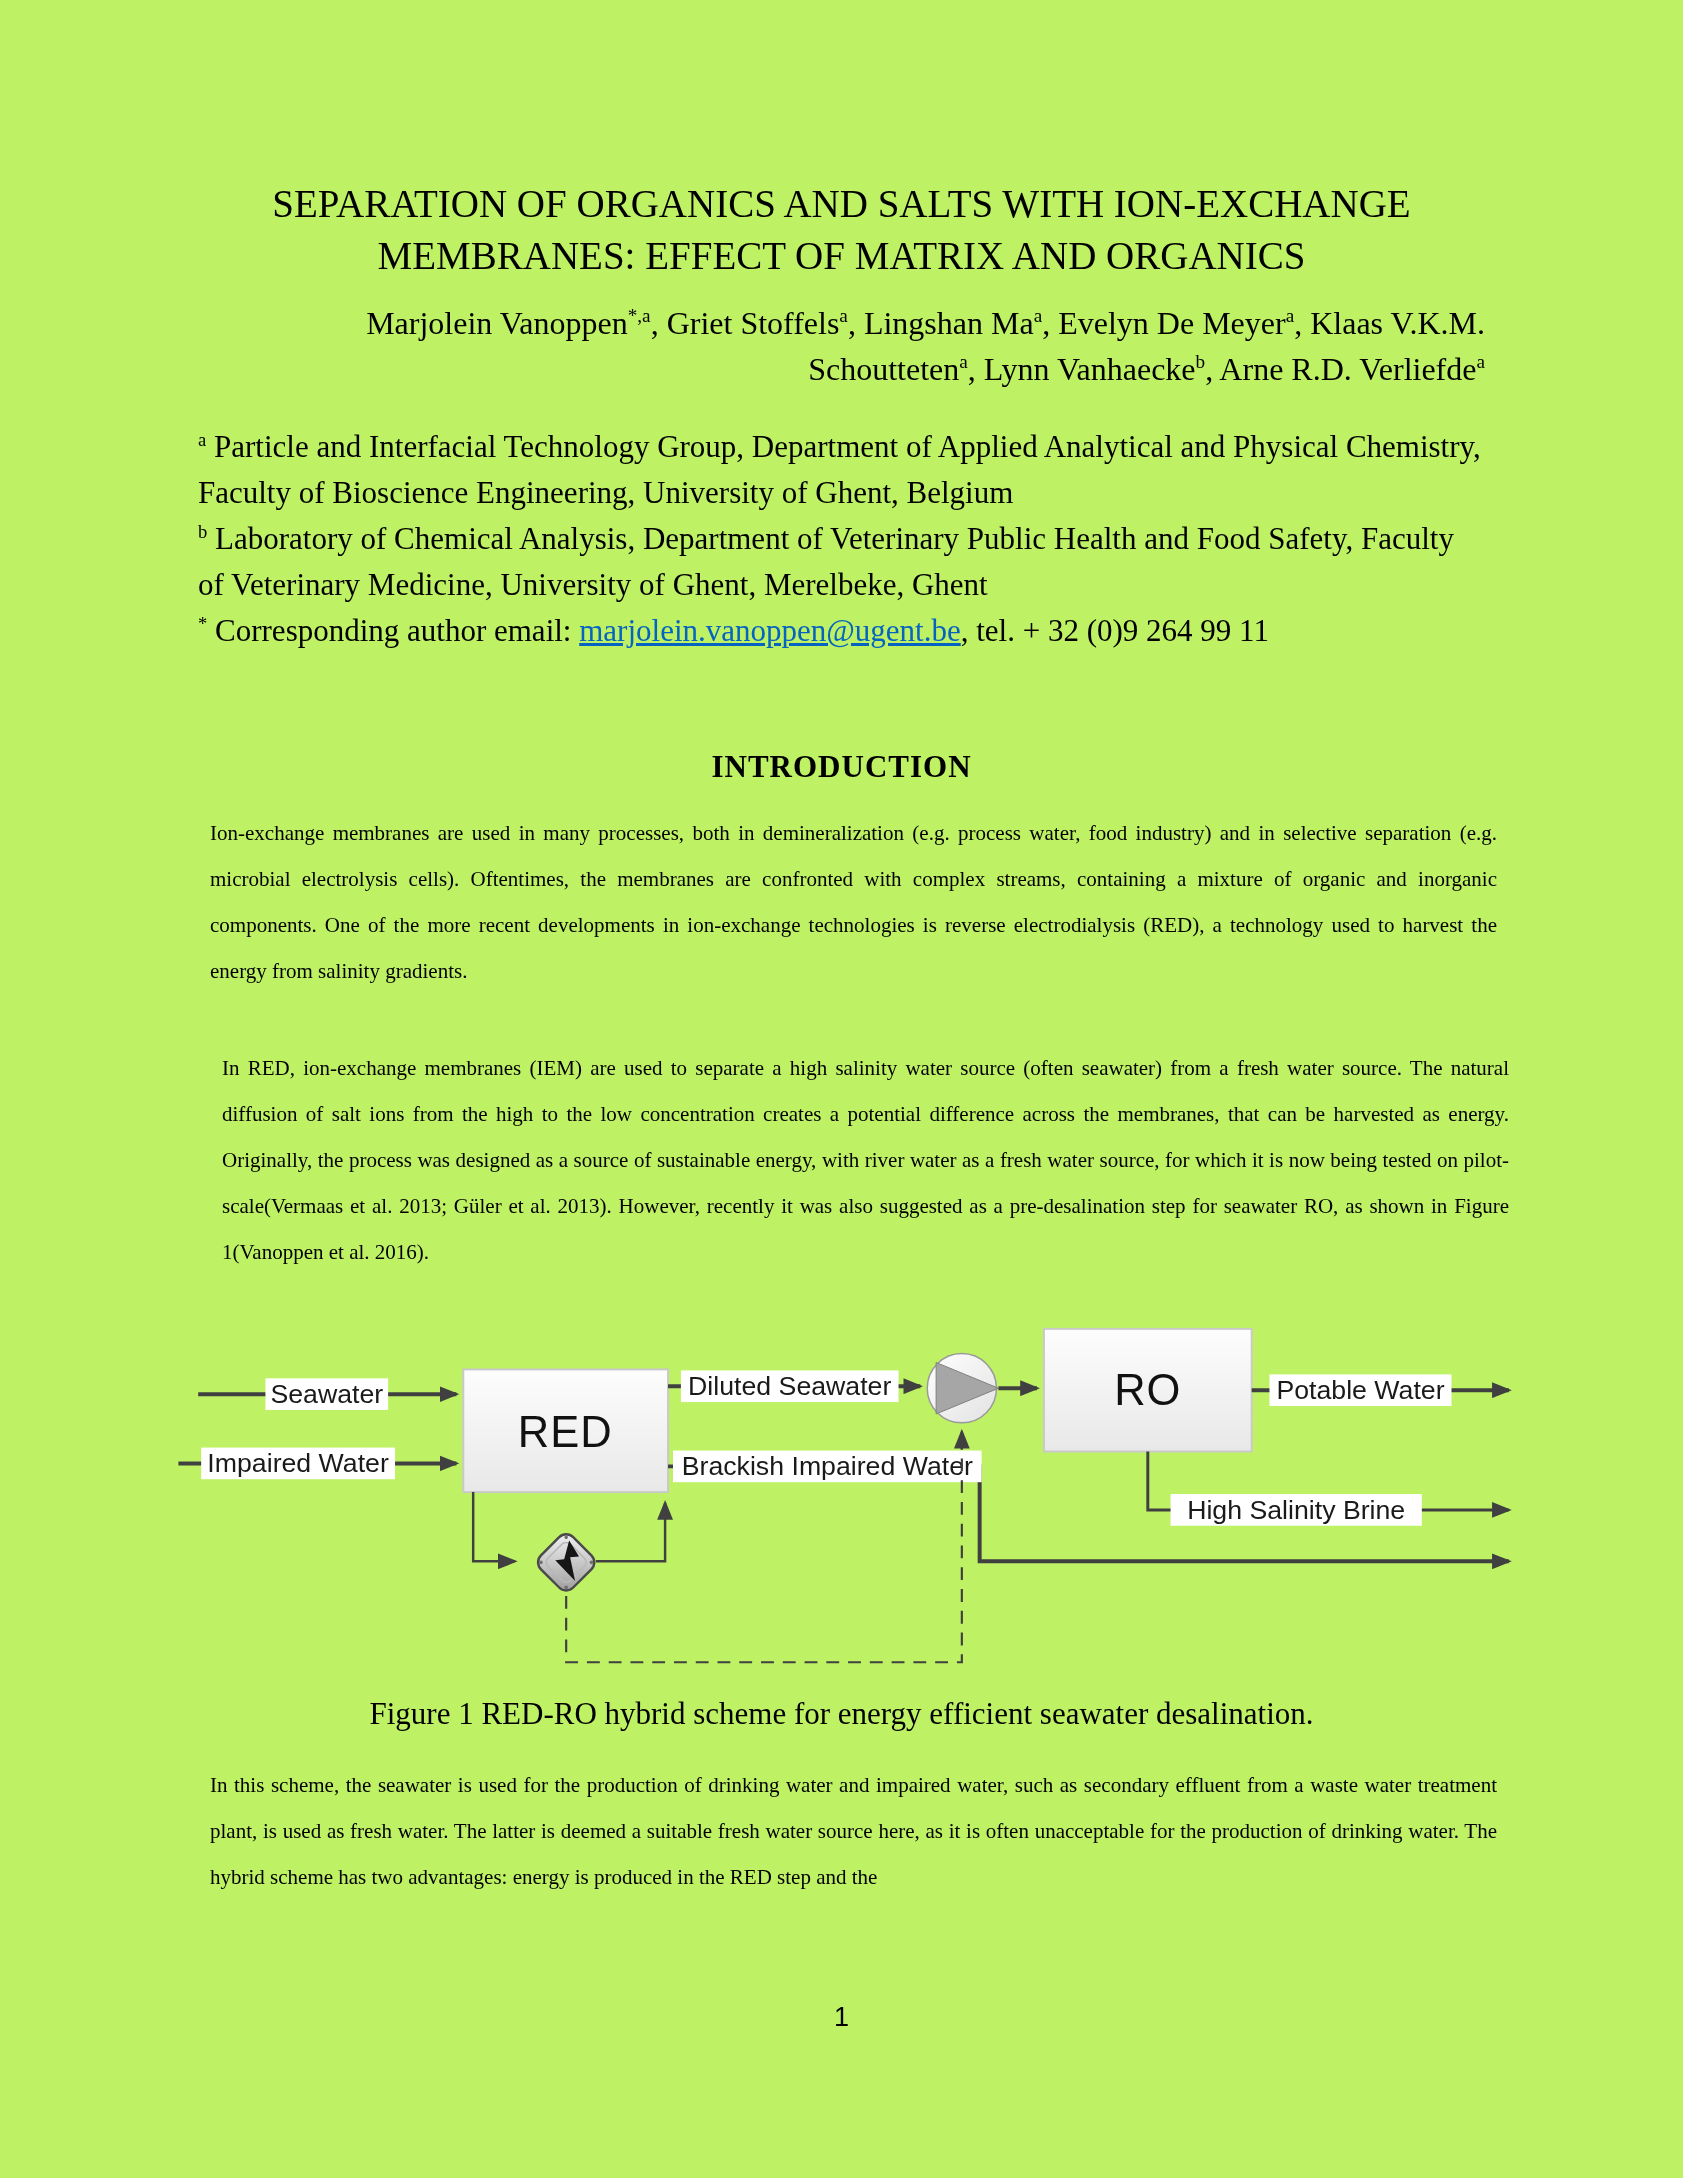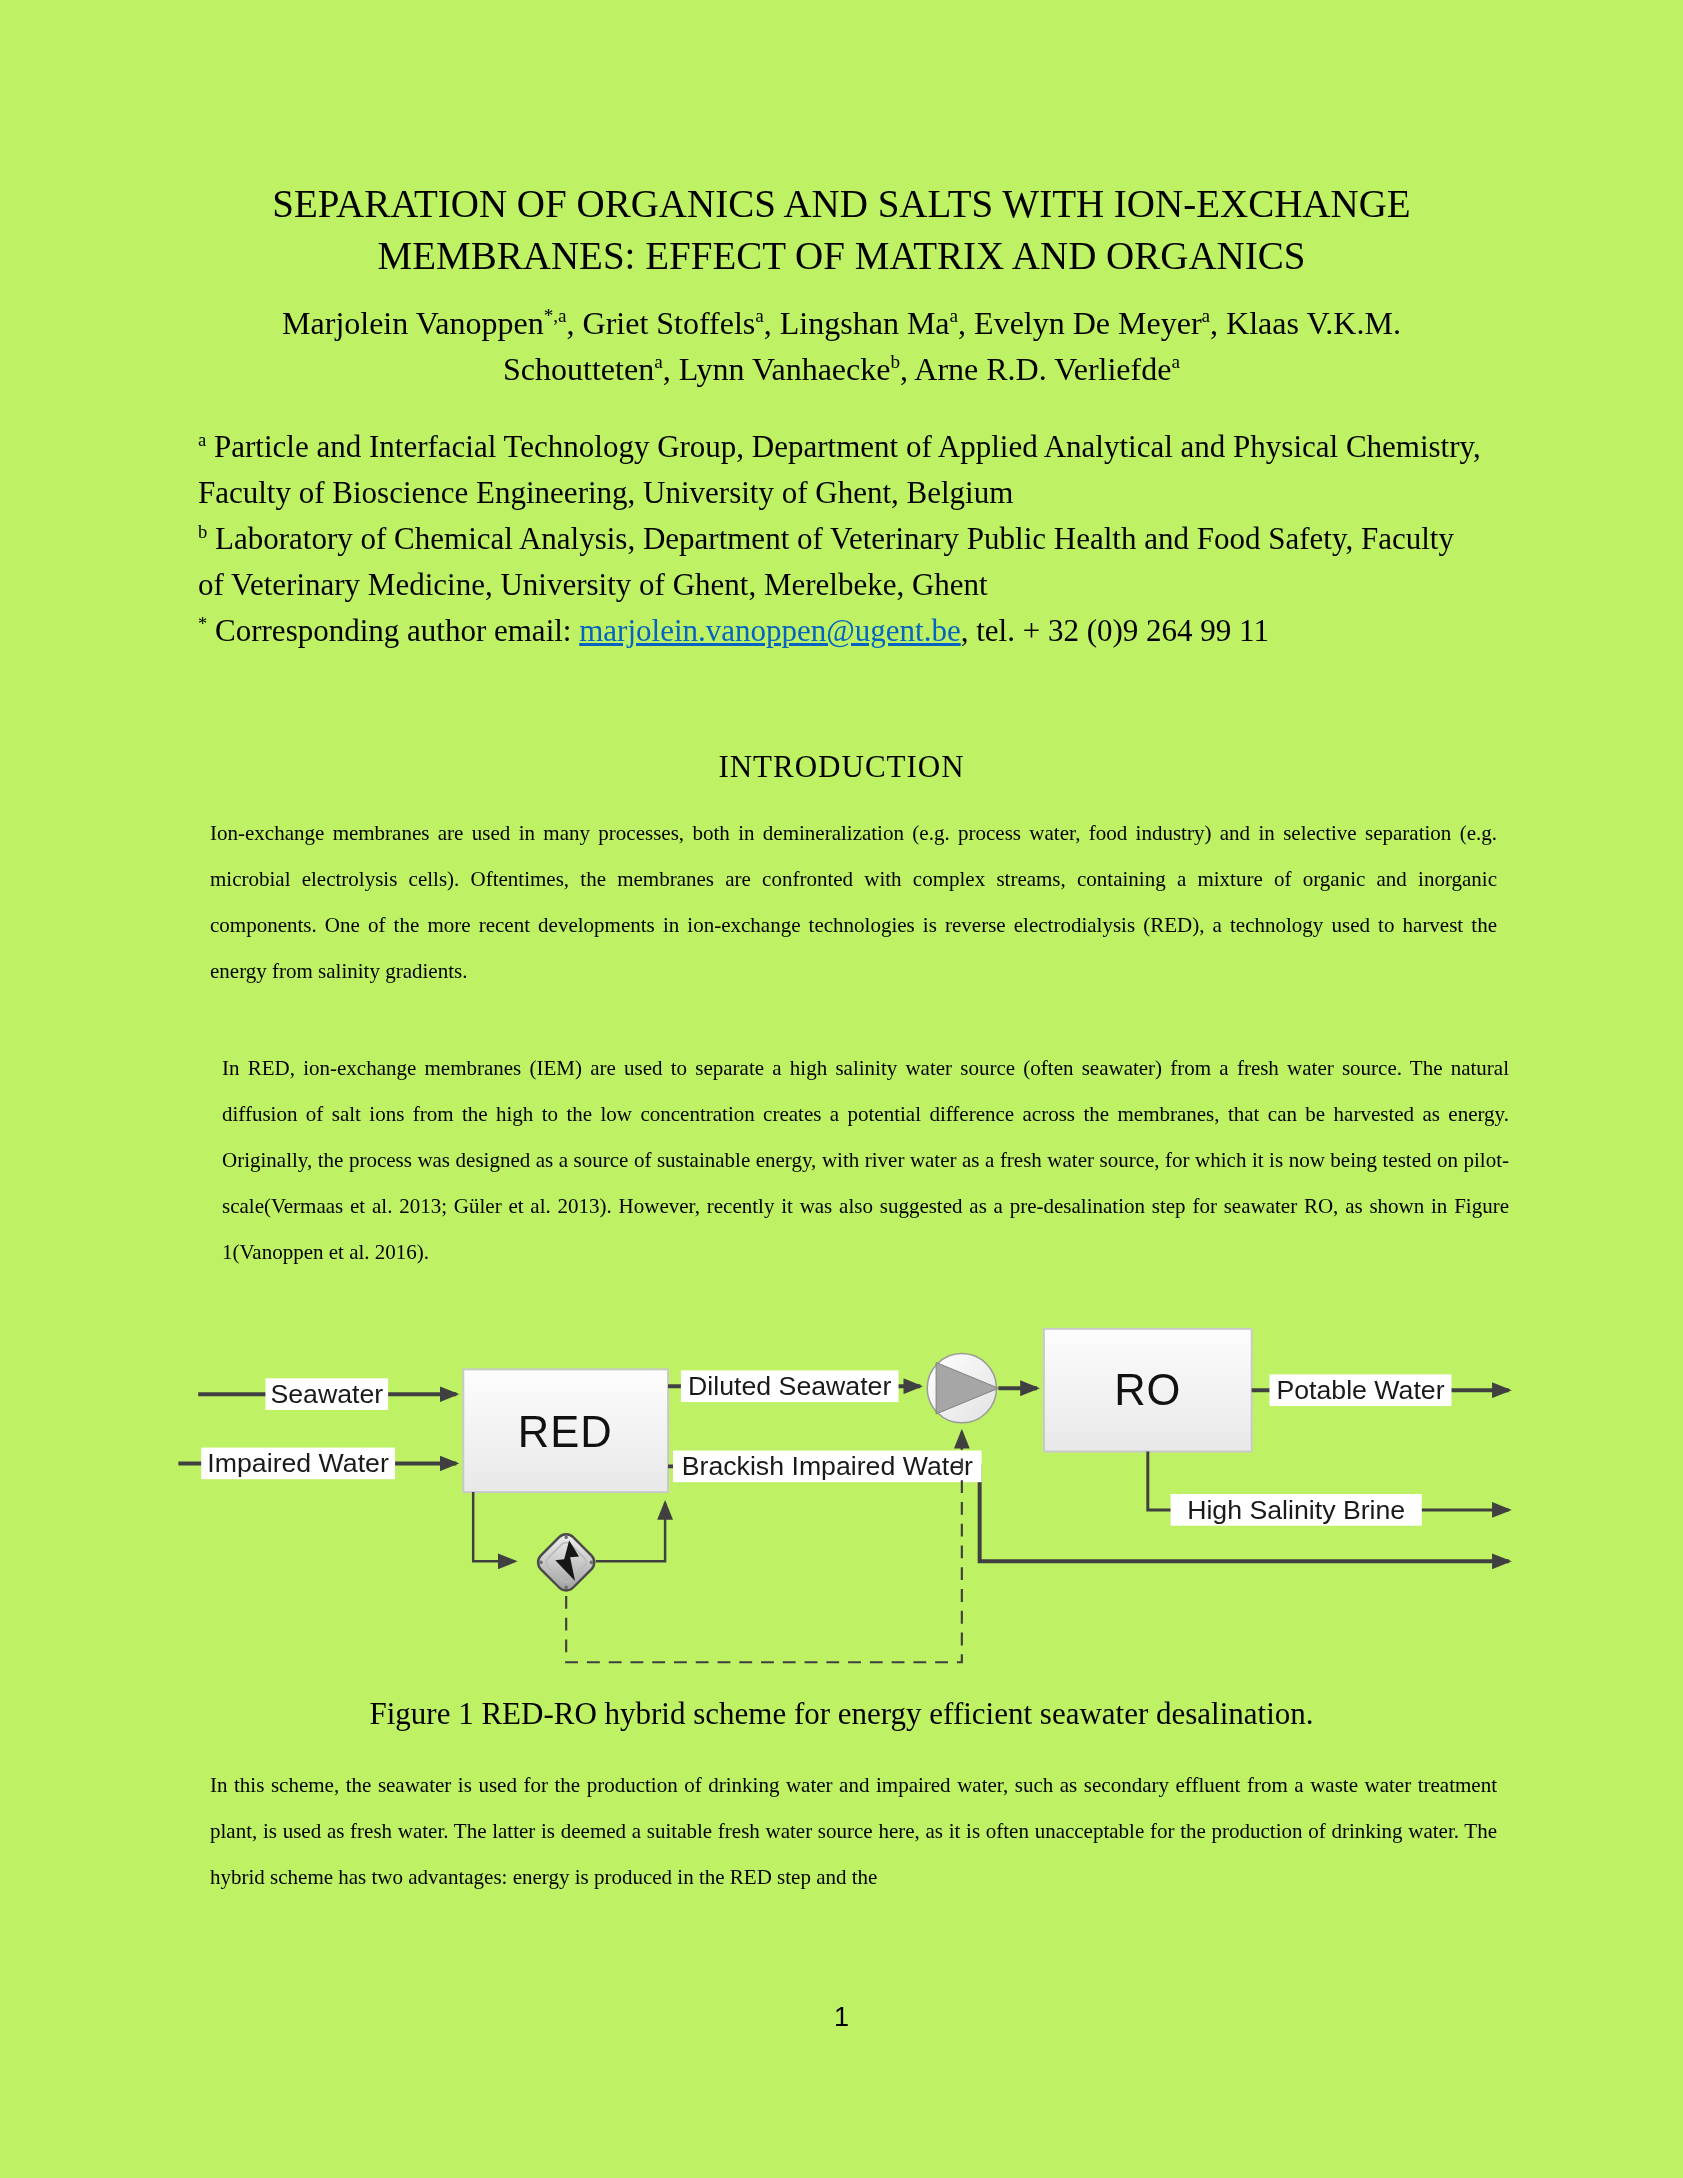--- a/index.html
+++ b/index.html
@@ -1,28 +1,28 @@
 <!DOCTYPE html>
 <html><head>
 <meta charset="utf-8">
 <style>
   html,body{margin:0;padding:0;background:#ffffff;}
   .page{position:relative;width:1683px;height:2178px;background:#bef264;overflow:hidden;
         font-family:"Liberation Serif","DejaVu Serif",serif;color:#000;}
   .title{position:absolute;top:178px;left:198px;width:1287px;text-align:center;
          font-size:39px;line-height:52px;}
-  .authors{position:absolute;top:300px;left:198px;width:1287px;text-align:center;
+  .authors{position:absolute;top:300px;left:198px;width:1287px;text-align:right;
            font-size:32px;line-height:46px;}
   sup{font-size:0.6em;line-height:0;vertical-align:super;}
   .affiliations{position:absolute;top:424px;left:198px;width:1287px;
                 font-size:31px;line-height:46px;text-align:left;}
   .aff{margin:0;}
   .email-link{color:#0563C1;text-decoration:underline;cursor:pointer;text-align:center;}
   .section-heading{position:absolute;top:744px;left:198px;width:1287px;margin:0;
-                   font-size:31px;line-height:46px;font-weight:normal;text-align:center;
+                   font-size:31px;line-height:46px;font-weight:bold;text-align:center;
                    letter-spacing:1px;}
   .body-par{position:absolute;left:210px;width:1287px;margin:0;
             font-size:21px;line-height:46px;text-align:justify;}
   .p1{top:810px;}
   .p2{top:1045px;margin-left:12px;}
   .p3{top:1762px;}
   .figure-svg{position:absolute;top:1317px;left:178px;}
   .flow-label{font-family:"Liberation Sans","DejaVu Sans",sans-serif;font-size:27px;fill:#1a1a1a;}
   .node-label{font-family:"Liberation Sans","DejaVu Sans",sans-serif;font-size:44px;fill:#111;letter-spacing:1px;}
   .caption{position:absolute;top:1691px;left:198px;width:1287px;text-align:center;

